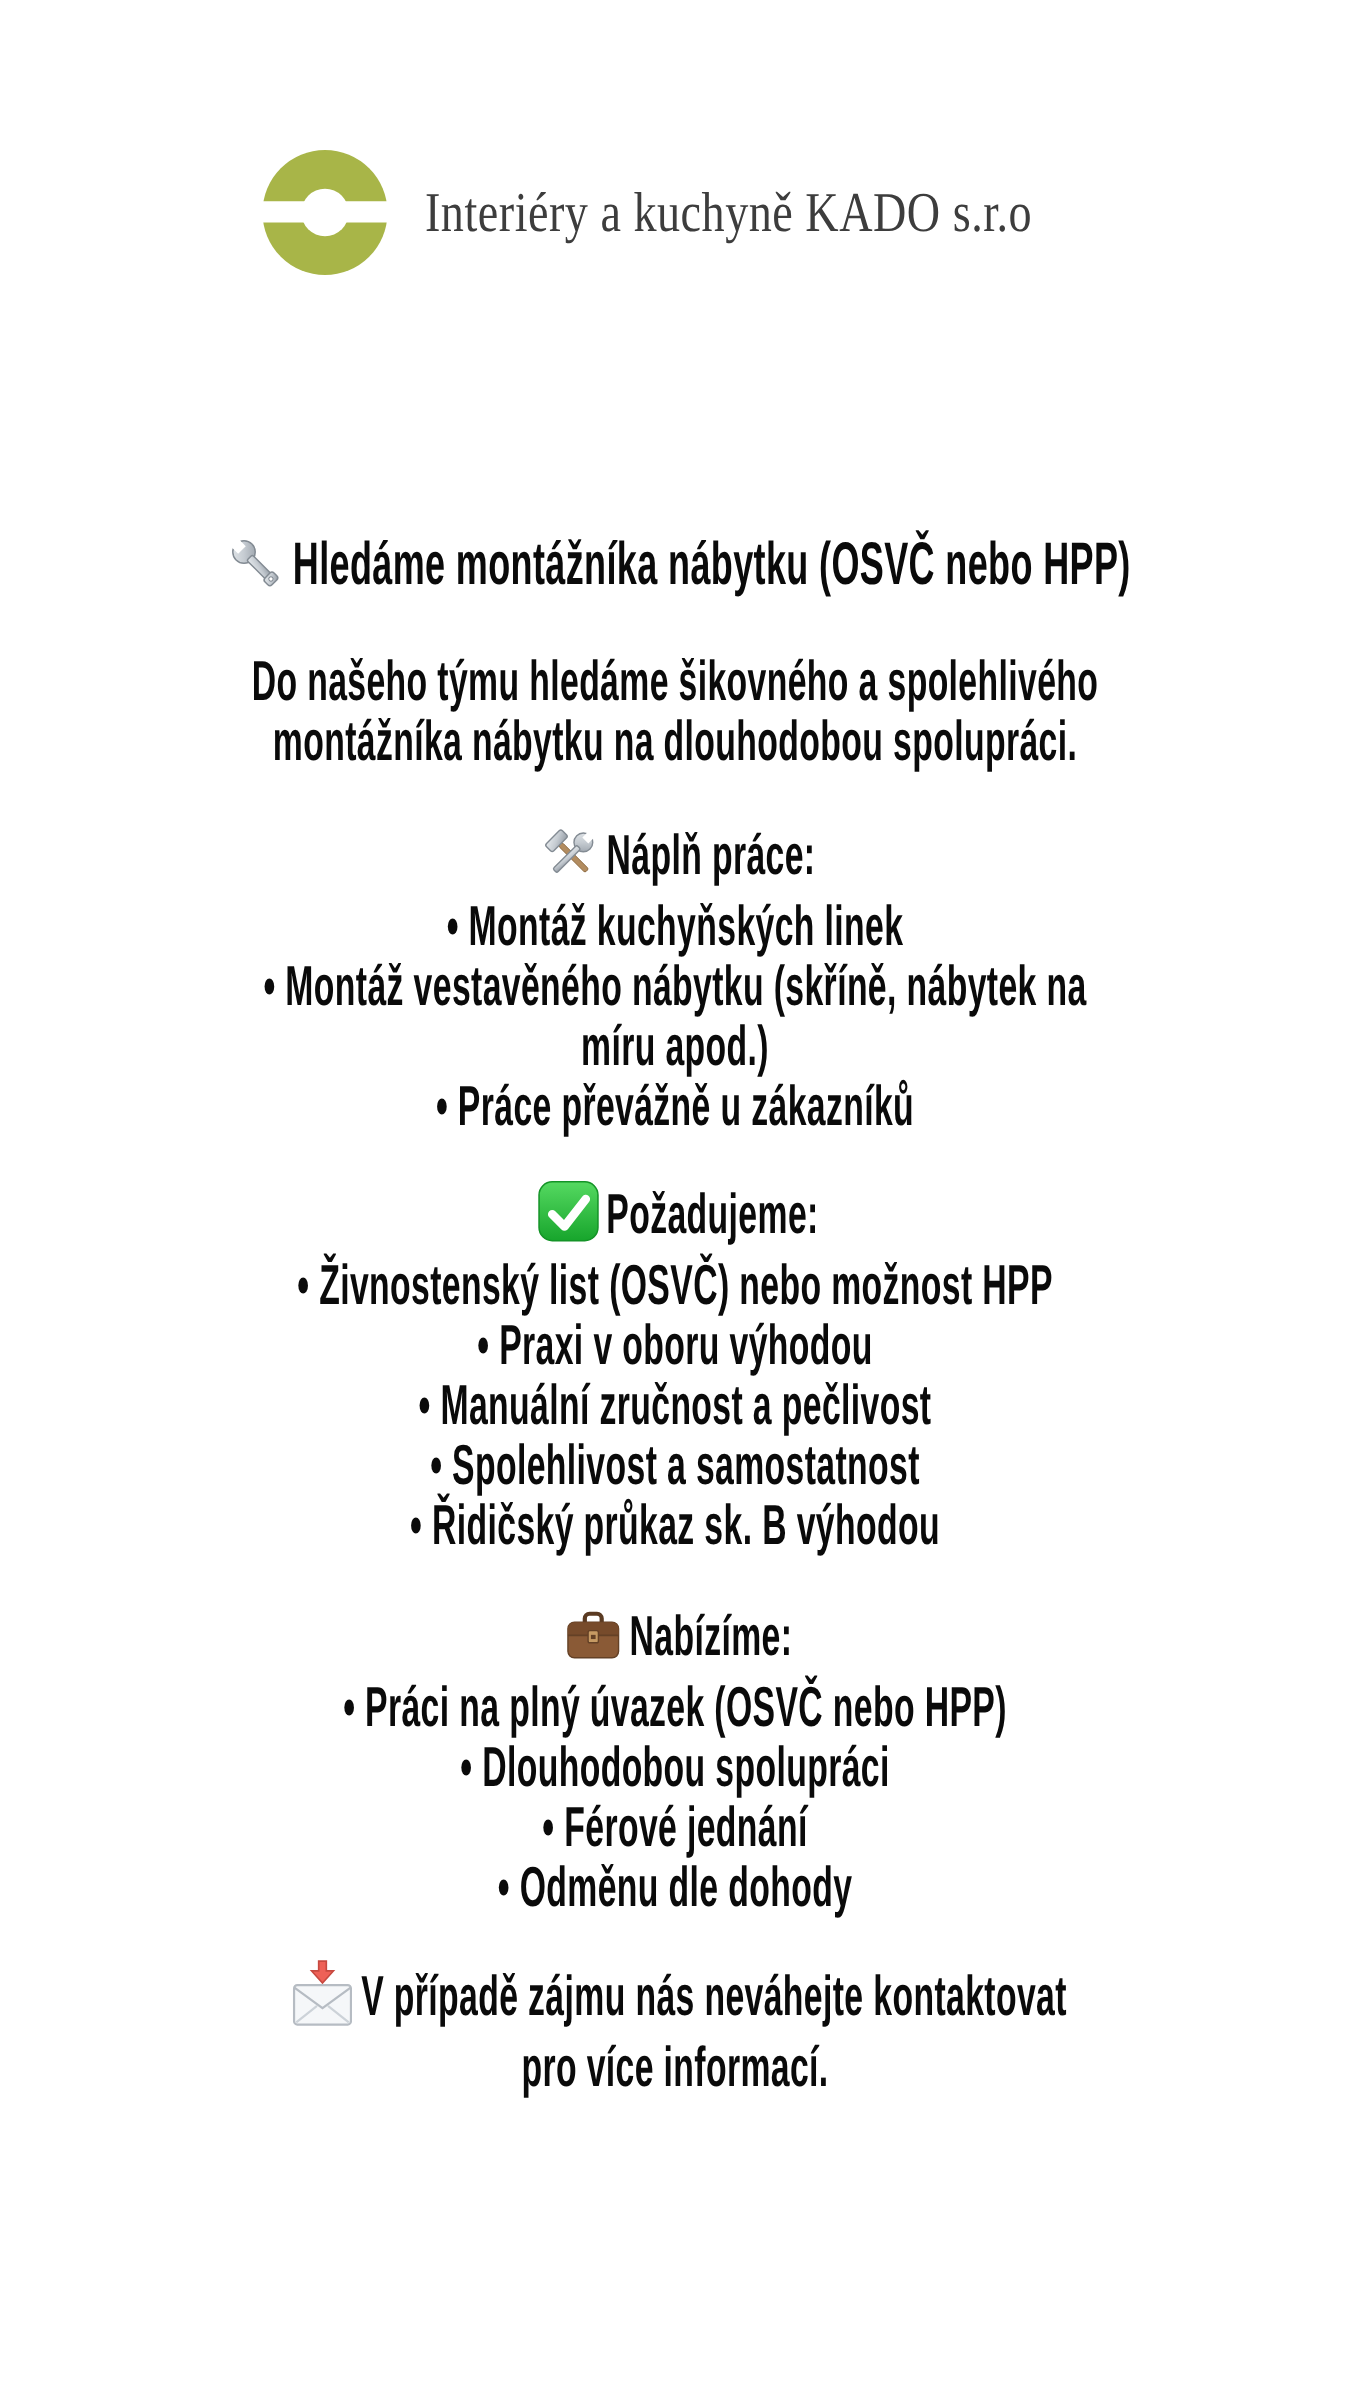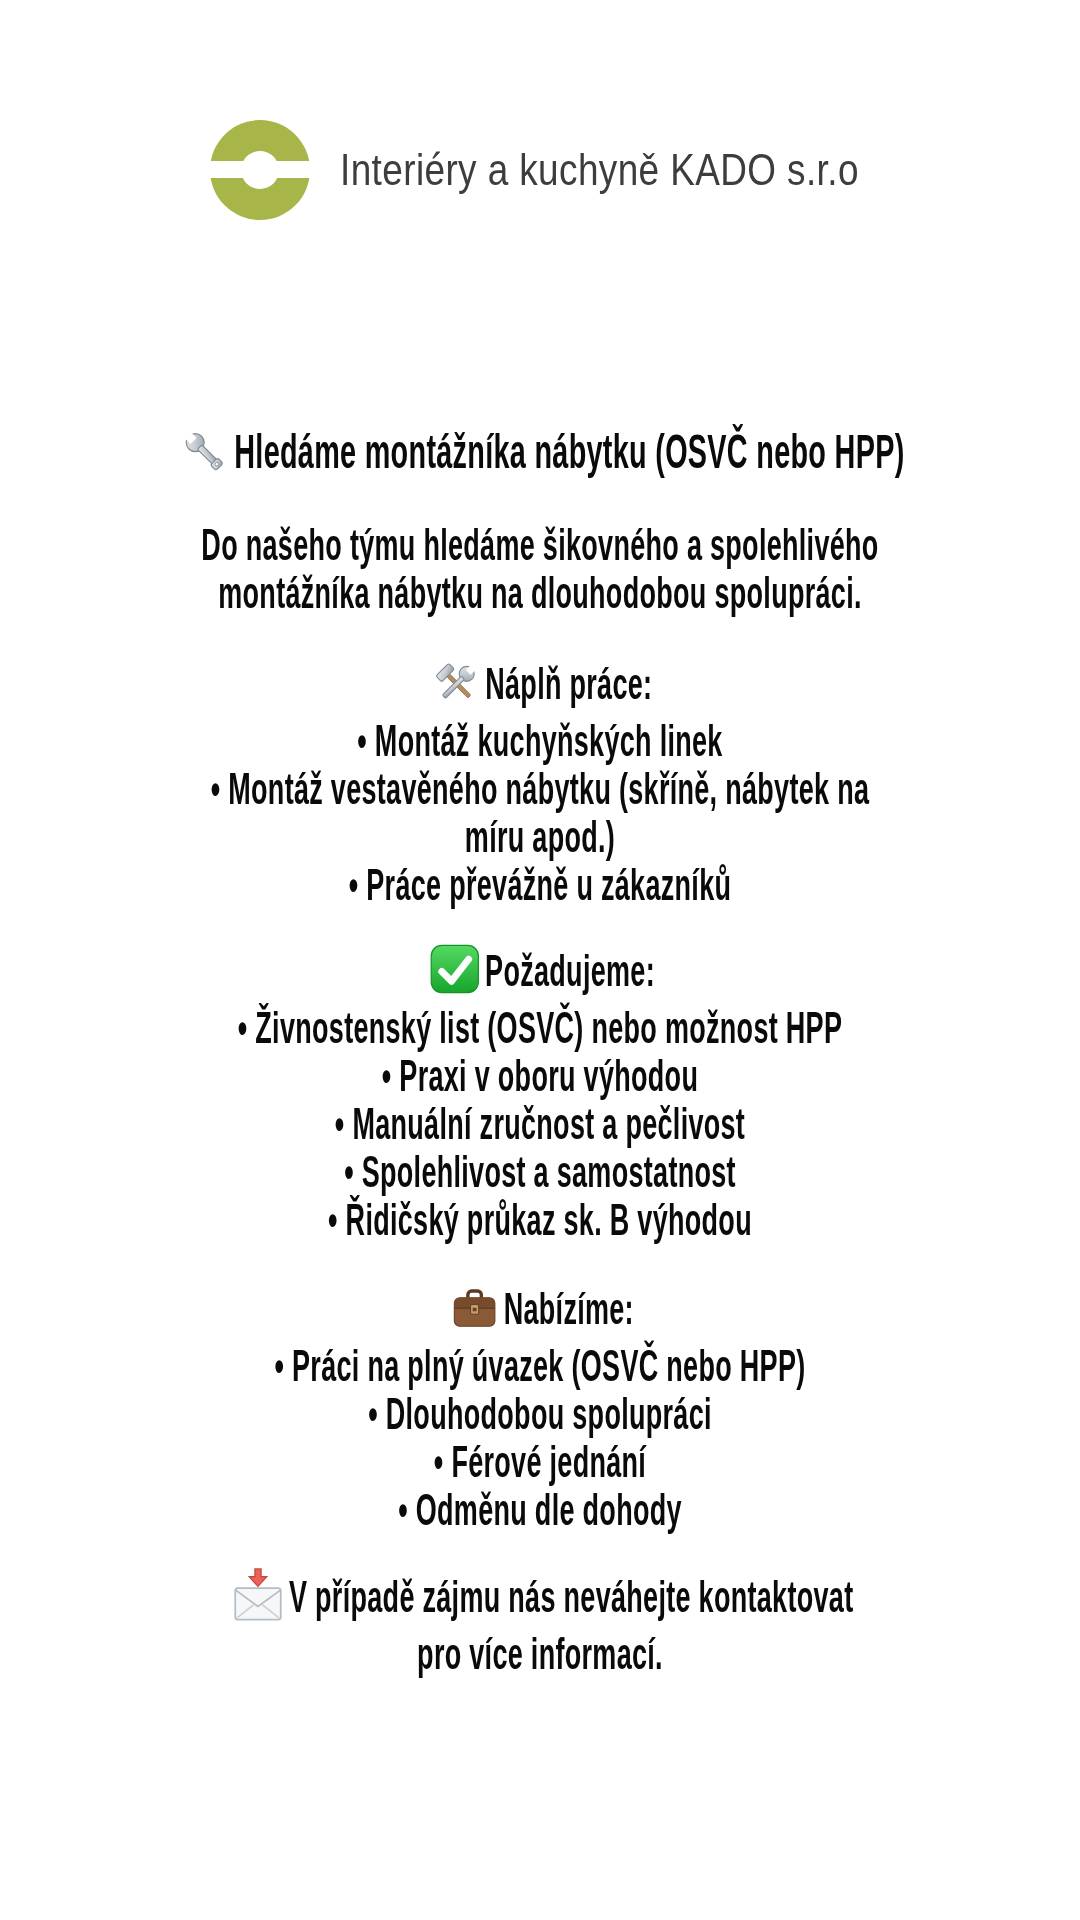--- a/index.html
+++ b/index.html
@@ -9,21 +9,21 @@
     --check-green:#2fbe41;
     --briefcase-brown:#8a5a36;
     --arrow-red:#ee6157;
     --metal-silver:#c6ccd2;
   }
   html,body{margin:0;padding:0;background:#ffffff;}
   body{width:1080px;height:1920px;font-family:"Liberation Sans",sans-serif;}
   .page{position:relative;width:1080px;height:1920px;background:#ffffff;overflow:hidden;}
 
   
-  .brand{position:absolute;top:120px;left:0;width:100%;display:flex;justify-content:center;align-items:center;gap:30px;}
+  .brand{position:absolute;top:120px;left:0;width:100%;display:flex;justify-content:center;align-items:center;gap:30px;font-family:Liberation Serif, serif;}
   .logo{position:relative;width:100px;height:100px;flex:0 0 auto;}
   .logo-ring{position:absolute;inset:0;border-radius:50%;background:var(--logo-green);}
   .logo-hole{position:absolute;left:31px;top:31px;width:38px;height:38px;border-radius:50%;background:#ffffff;}
   .logo-stripe{position:absolute;left:-5px;right:-5px;top:41px;height:17px;background:#ffffff;}
   .brand-clip{width:531px;height:100px;display:flex;align-items:center;overflow:visible;}
   .brand-name{font-size:45px;font-weight:400;color:var(--brand-text);letter-spacing:0.5px;white-space:nowrap;
               transform:scaleX(0.82);transform-origin:left center;}
 
   
   .cond{position:absolute;top:0;left:-360px;width:1800px;height:1920px;transform:scaleX(0.6);transform-origin:50% 0;}

